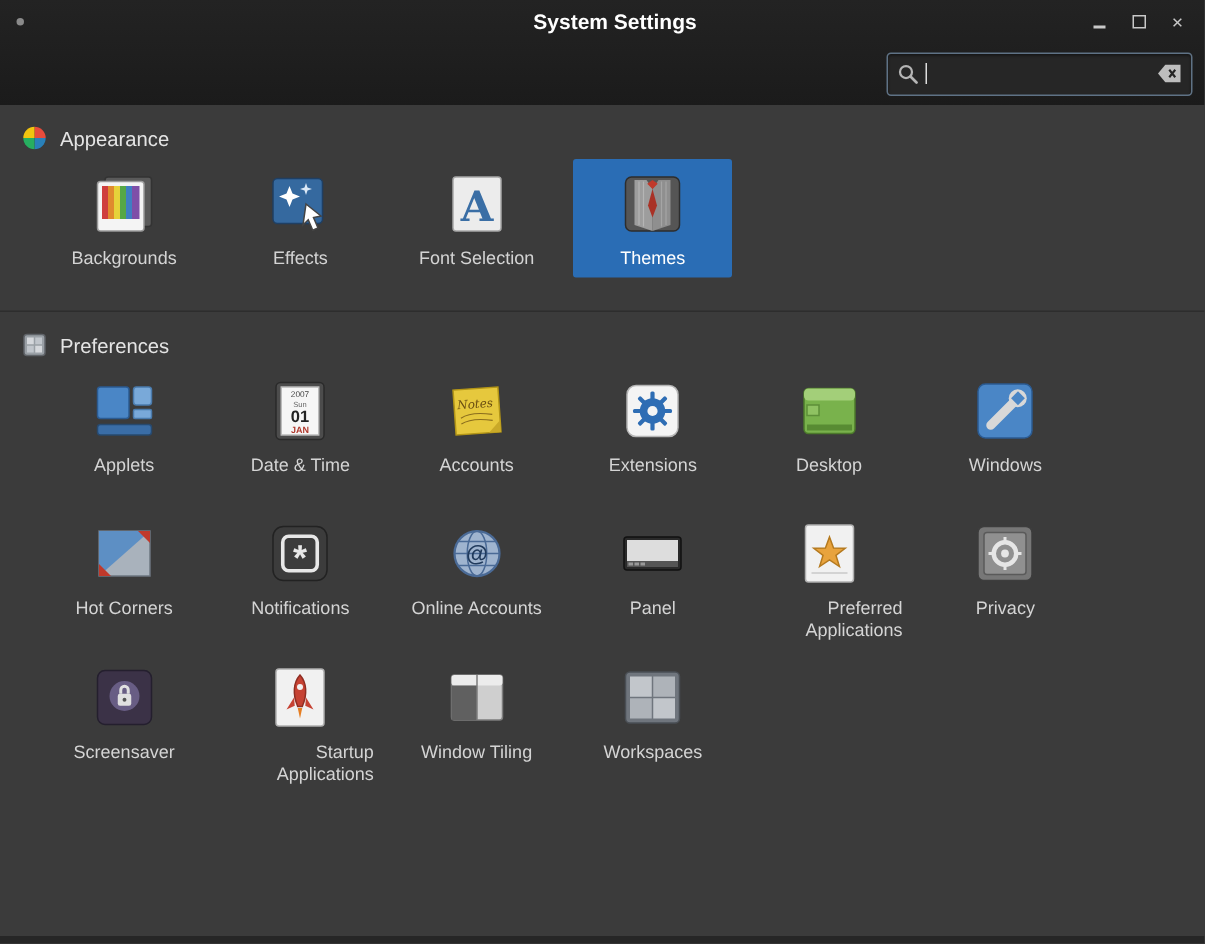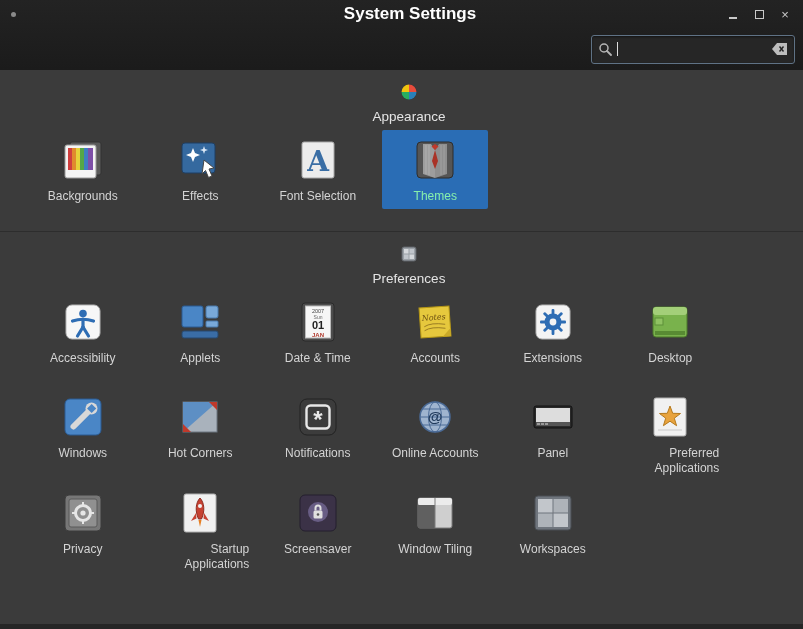--- a/index.html
+++ b/index.html
@@ -6,52 +6,52 @@
   body{
     width:803px;height:629px;overflow:hidden;position:relative;
     background:#3b3b3b;
     font-family:"Liberation Sans", sans-serif;
     -webkit-font-smoothing:antialiased;
   }
   
   .header{background:linear-gradient(#232323,#1b1b1b);height:70px;position:relative;}
   .titlebar{height:28px;position:relative;display:flex;align-items:center;}
   .win-dot{width:5px;height:5px;border-radius:50%;background:#8a8a8a;margin-left:11px;}
-  .title{position:absolute;left:0;right:0;text-align:center;color:#ffffff;font-size:17px;font-weight:bold;pointer-events:none;padding-left:17px;}
+  .title{position:absolute;left:0;right:0;text-align:center;color:#ffffff;font-size:14px;font-weight:bold;pointer-events:none;padding-left:17px;}
   .controls{margin-left:auto;display:flex;align-items:center;gap:10px;padding-right:10px;z-index:2;}
   .ctrl{width:16px;height:16px;display:flex;align-items:center;justify-content:center;color:#c9c9c9;font-size:13px;line-height:1;}
   .ctrl-min i{display:block;width:8px;height:2px;background:#c9c9c9;margin-top:7px;}
   .ctrl-max i{display:block;width:7px;height:7px;border:1px solid #c9c9c9;}
   .searchrow{height:42px;display:flex;align-items:center;justify-content:flex-end;padding-right:8px;}
   .searchbox{
     width:190px;height:27px;background:#262626;border:1px solid #5f7285;border-radius:3px;
     display:flex;align-items:center;padding:0 6px;box-shadow:inset 0 1px 2px rgba(0,0,0,.5);
   }
   .searchbox .caret{width:1px;height:14px;background:#dddddd;margin-left:5px;}
   .searchbox input{
     flex:1;background:transparent;border:none;outline:none;color:#e6e6e6;
     font-size:12px;font-family:"Liberation Sans",sans-serif;min-width:0;padding:0 4px 0 2px;
   }
   .clear-btn{display:flex;align-items:center;}
   
-  .section-header{display:flex;align-items:center;gap:9px;margin:14px 0 6px 15px;flex-direction:column;}
+  .section-header{display:flex;align-items:center;gap:9px;margin:14px 0 6px 15px;}
   .section-header .s-icon{width:16px;height:16px;display:flex;}
   .section-title{color:#e4e4e4;font-size:13.5px;}
   .grid{display:grid;grid-template-columns:repeat(6,117.5px);margin-left:24px;row-gap:2px;}
   .cell{
     width:102px;justify-self:center;display:flex;flex-direction:column;align-items:center;
     padding:6px 2px 5px;border-radius:2px;cursor:default;
   }
   .cell.selected{background:var(--sel,#2a6db5);}
   .item-icon{width:48px;height:48px;display:flex;align-items:center;justify-content:center;}
   .item-label{
     margin-top:5px;color:#d4d4d4;font-size:12px;text-align:right;line-height:1.25;
     max-width:98px;word-wrap:break-word;
   }
-  .cell.selected .item-label{color:#86efac;}
+  .cell.selected .item-label{color:#ffffff;}
   .divider{border-top:1px solid #2d2d2d;margin-top:14px;}
   .appearance-grid .cell{margin-bottom:8px;}
   .pref-grid .cell{min-height:82px;}
   .footer{position:absolute;left:0;right:0;bottom:0;height:5px;background:#262626;}
 </style>
 </head>
 <body>
 
 <div class="header">
   <div class="titlebar">
@@ -164,33 +164,20 @@
           <rect x="3" y="8.5" width="4.5" height="4.5" fill="#c0c5cb"></rect>
           <rect x="8.5" y="8.5" width="4.5" height="4.5" fill="#d5d8dc"></rect>
         </svg>
       </span>
     <span class="section-title">Preferences</span>
   </div>
   <div class="grid pref-grid">
       <div class="cell">
         <div class="item-icon">
           <svg viewBox="0 0 48 48" width="48" height="48">
-            <rect x="7" y="7" width="34" height="34" rx="6" fill="#f7f7f7" stroke="#b5b5b5"></rect>
-            <circle cx="24" cy="15.5" r="3.8" fill="#2e6db4"></circle>
-            <path d="M13.5 23 Q24 19.5 34.5 23" stroke="#2e6db4" stroke-width="3.2" fill="none" stroke-linecap="round"></path>
-            <path d="M24 21 L24 29" stroke="#2e6db4" stroke-width="3.2" stroke-linecap="round"></path>
-            <path d="M24 29 L18.5 38" stroke="#2e6db4" stroke-width="3.2" stroke-linecap="round"></path>
-            <path d="M24 29 L29.5 38" stroke="#2e6db4" stroke-width="3.2" stroke-linecap="round"></path>
-          </svg>
-        </div>
-        <div class="item-label">Accessibility</div>
-      </div>
-      <div class="cell">
-        <div class="item-icon">
-          <svg viewBox="0 0 48 48" width="48" height="48">
             <rect x="6" y="8" width="21" height="21" rx="2" fill="#4a86c6" stroke="#2b5b92"></rect>
             <rect x="30" y="8" width="12" height="12" rx="2" fill="#79a9d9" stroke="#4a7bad"></rect>
             <rect x="30" y="23" width="12" height="6" rx="1" fill="#79a9d9" stroke="#4a7bad"></rect>
             <rect x="6" y="33" width="36" height="7" rx="2" fill="#3a6da6" stroke="#27496e"></rect>
           </svg>
         </div>
         <div class="item-label">Applets</div>
       </div>
       <div class="cell">
         <div class="item-icon">
@@ -322,45 +309,45 @@
             <circle cx="24" cy="24" r="7.5" fill="none" stroke="#e6e6e6" stroke-width="3"></circle>
             <circle cx="24" cy="24" r="2.6" fill="#e6e6e6"></circle>
             <path d="M24 13 V16 M24 32 V35 M13 24 H16 M32 24 H35" stroke="#e6e6e6" stroke-width="2"></path>
           </svg>
         </div>
         <div class="item-label">Privacy</div>
       </div>
       <div class="cell">
         <div class="item-icon">
           <svg viewBox="0 0 48 48" width="48" height="48">
+            <rect x="6" y="6" width="36" height="36" rx="5" fill="#3b3247" stroke="#241f2e"></rect>
+            <circle cx="24" cy="23" r="10" fill="#685d84"></circle>
+            <path d="M21.5 21.5 V19 a2.5 2.5 0 0 1 5 0 V21.5" fill="none" stroke="#e0e0e0" stroke-width="2"></path>
+            <rect x="19.5" y="21.5" width="9" height="8" rx="1.5" fill="#e0e0e0"></rect>
+            <circle cx="24" cy="25.5" r="1.3" fill="#555555"></circle>
+          </svg>
+        </div>
+        <div class="item-label">Screensaver</div>
+      </div>
+      <div class="cell">
+        <div class="item-icon">
+          <svg viewBox="0 0 48 48" width="48" height="48">
             <rect x="8" y="5" width="32" height="38" rx="2" fill="#f1f1f1" stroke="#b0b0b0"></rect>
             <path d="M24 9 C28.5 14 29 22 25.5 30 H22.5 C19 22 19.5 14 24 9 Z" fill="#c64233" stroke="#8f2d22"></path>
             <circle cx="24" cy="17" r="2" fill="#f1f1f1"></circle>
             <path d="M20 24 L15 32 L20.5 29.5 Z" fill="#c64233"></path>
             <path d="M28 24 L33 32 L27.5 29.5 Z" fill="#c64233"></path>
             <path d="M22.5 31 L24 38 L25.5 31 Z" fill="#e67e22"></path>
           </svg>
         </div>
         <div class="item-label">Startup Applications</div>
       </div>
       <div class="cell">
         <div class="item-icon">
           <svg viewBox="0 0 48 48" width="48" height="48">
-            <rect x="6" y="6" width="36" height="36" rx="5" fill="#3b3247" stroke="#241f2e"></rect>
-            <circle cx="24" cy="23" r="10" fill="#685d84"></circle>
-            <path d="M21.5 21.5 V19 a2.5 2.5 0 0 1 5 0 V21.5" fill="none" stroke="#e0e0e0" stroke-width="2"></path>
-            <rect x="19.5" y="21.5" width="9" height="8" rx="1.5" fill="#e0e0e0"></rect>
-            <circle cx="24" cy="25.5" r="1.3" fill="#555555"></circle>
-          </svg>
-        </div>
-        <div class="item-label">Screensaver</div>
-      </div>
-      <div class="cell">
-        <div class="item-icon">
-          <svg viewBox="0 0 48 48" width="48" height="48">
             <rect x="7" y="9" width="34" height="30" rx="2" fill="#cfcfcf" stroke="#7d7d7d"></rect>
             <rect x="7" y="9" width="34" height="7" rx="2" fill="#ececec"></rect>
             <rect x="7" y="16" width="17" height="23" fill="#606060"></rect>
             <path d="M24 9 V39" stroke="#7d7d7d"></path>
           </svg>
         </div>
         <div class="item-label">Window Tiling</div>
       </div>
       <div class="cell">
         <div class="item-icon">

